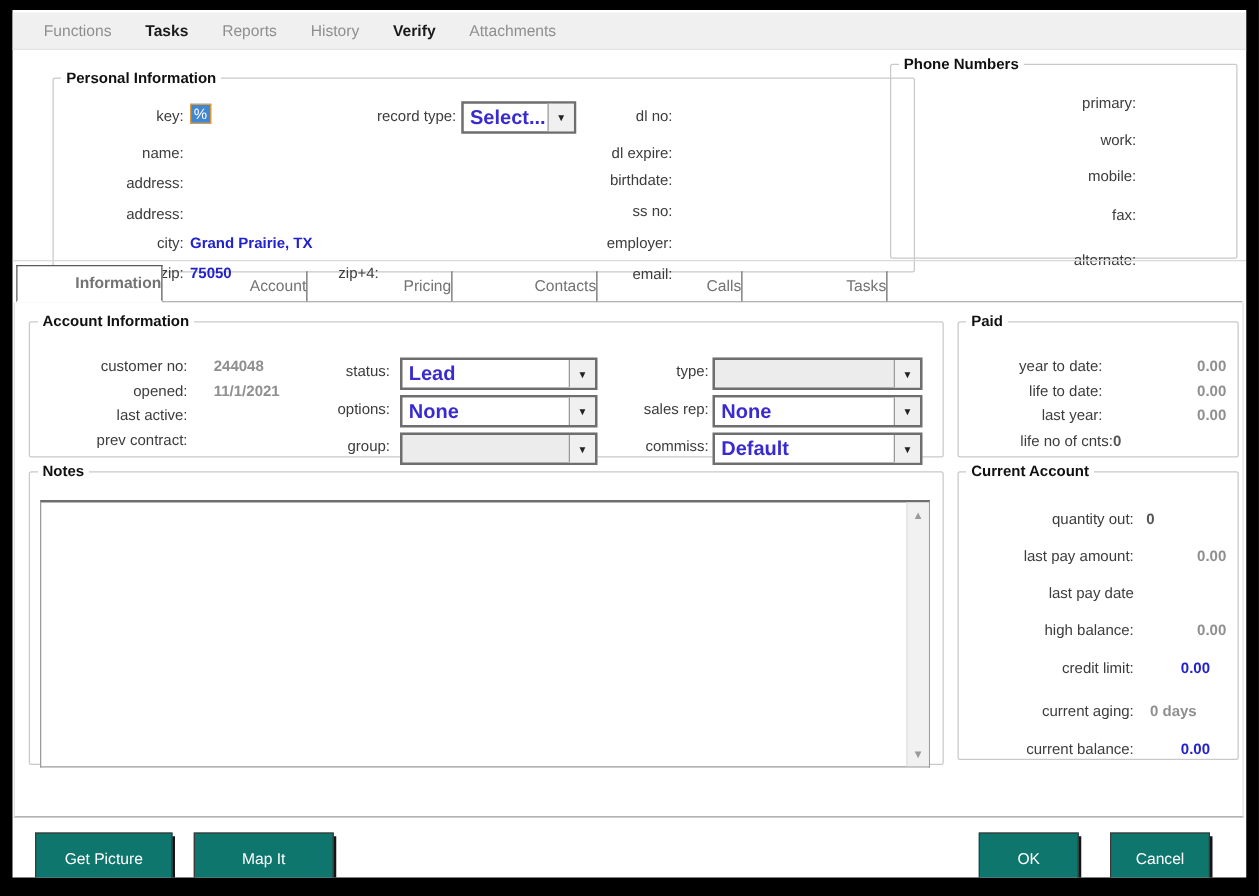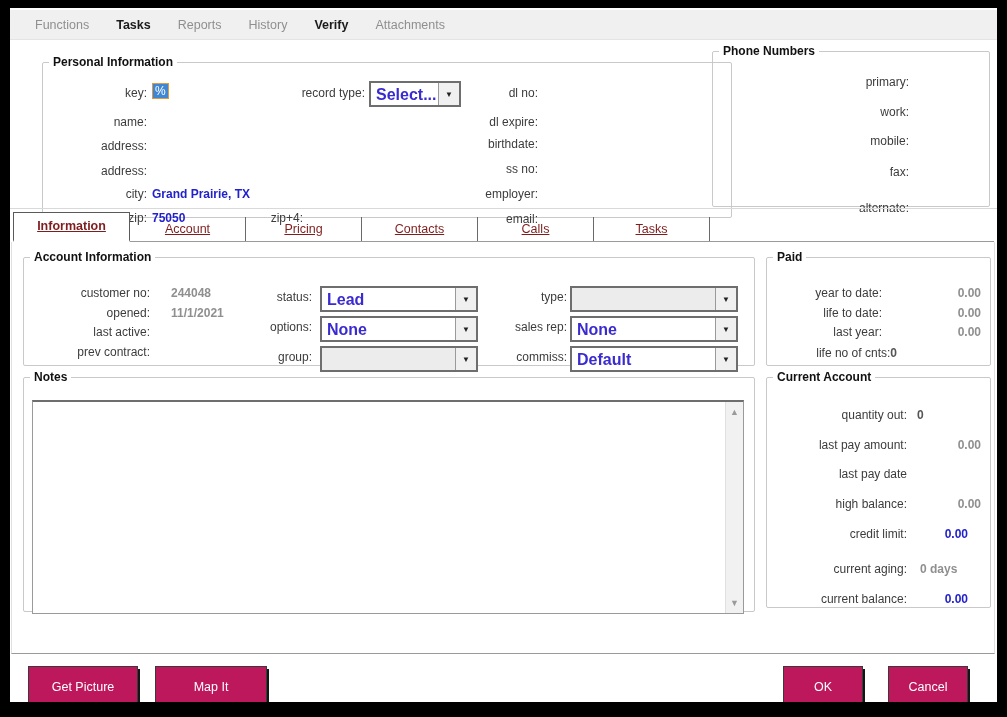--- a/index.html
+++ b/index.html
@@ -25,33 +25,33 @@
 
   
   .dd{position:absolute;height:22px;border:2px solid #6e6e6e;background:#fff;display:flex;box-sizing:content-box;cursor:default;}
   .dd.empty{background:#ececec;}
   .dd-text{flex:1;font-weight:bold;color:#3a2bd0;padding:3px 0 0 5px;font-size:16px;overflow:hidden;white-space:nowrap;}
   .dd-btn{width:20px;background:#f0f0f0;border-left:1px solid #9a9a9a;display:flex;align-items:center;justify-content:center;font-size:8px;color:#222;}
 
   
   .hline{position:absolute;left:0;top:200px;width:100%;height:0;border-top:1px solid #d9d9d9;}
   .tabstrip{position:absolute;left:3px;top:206px;width:981px;height:28px;display:flex;align-items:flex-end;border-bottom:1px solid #9a9a9a;box-sizing:border-box;}
-  .tab{width:115px;height:24px;line-height:24px;text-align:center;color:#7f1d1d;font-size:12.5px;border-right:1px solid #6a6a6a;cursor:default;text-decoration:underline;}
+  .tab{width:115px;height:24px;line-height:24px;text-align:right;color:#737373;font-size:12.5px;border-right:1px solid #6a6a6a;cursor:default;}
   .tab.active{height:27px;line-height:27px;font-weight:600;background:#fff;border:1px solid #5a5a5a;border-bottom:2px solid #fff;margin-bottom:-1px;}
 
   .tabpage{position:absolute;left:1px;top:234px;width:984px;height:412px;border-left:1px solid #e0e0e0;border-right:1px solid #e0e0e0;border-bottom:1px solid #9a9a9a;box-sizing:border-box;background:#fff;}
 
   
   .notesbox{position:absolute;left:8px;top:16px;width:712px;height:214px;background:#fff;border:1px solid #9a9a9a;border-top:2px solid #6e6e6e;box-sizing:border-box;}
   .vscroll{position:absolute;right:0;top:0;bottom:0;width:17px;background:#f1f1f1;border-left:1px solid #e0e0e0;}
   .sarr{position:absolute;left:0;width:100%;height:16px;display:flex;align-items:center;justify-content:center;color:#9a9a9a;font-size:9px;}
   .sarr.up{top:2px;} .sarr.down{bottom:2px;}
 
   
-  .btn{position:absolute;height:41px;background:#be185d;color:#fff;border:1px solid #3a3a3a;box-shadow:2px 3px 0 #151515;display:flex;align-items:center;justify-content:center;font-size:12.5px;cursor:default;box-sizing:border-box;}
+  .btn{position:absolute;height:41px;background:#0f766e;color:#fff;border:1px solid #3a3a3a;box-shadow:2px 3px 0 #151515;display:flex;align-items:center;justify-content:center;font-size:12.5px;cursor:default;box-sizing:border-box;}
 </style>
 </head>
 <body>
 
 <div class="window">
 
   <div class="menubar">
     <span class="mi">Functions</span>
     <span class="mi bold">Tasks</span>
     <span class="mi">Reports</span>

